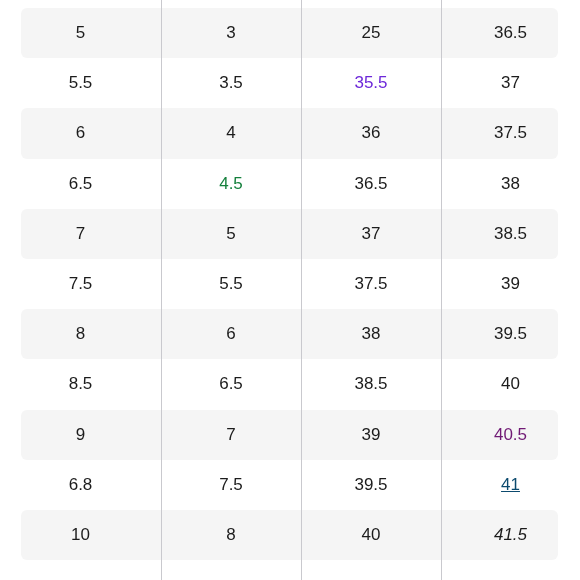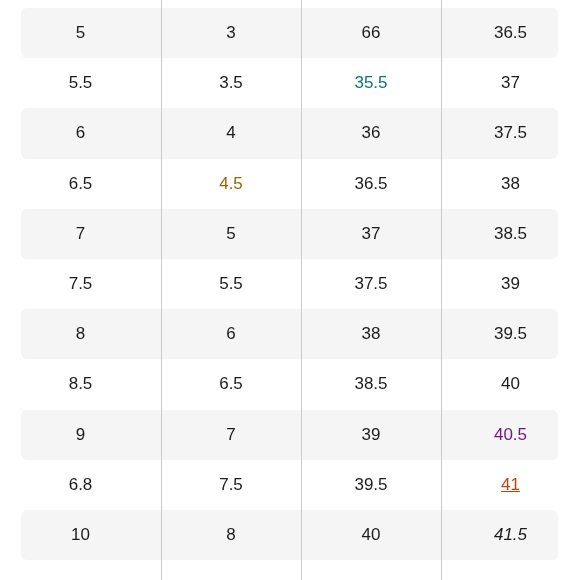--- a/index.html
+++ b/index.html
@@ -128,38 +128,38 @@
         <th style="color: rgb(18, 18, 18);">UK</th>
         <th style="color: rgb(18, 18, 18);">EUR/CN</th>
         <th style="color: rgb(18, 18, 18);">FR</th>
       </tr>
     </thead>
     <tbody id="size-table-body">
 
     <tr class="striped">
           <td style="color: rgb(28, 28, 28);">5</td>
           <td style="color: rgb(28, 28, 28);">3</td>
-          <td style="color: rgb(28, 28, 28);">66</td>
+          <td style="color: rgb(28, 28, 28);">25</td>
           <td style="color: rgb(28, 28, 28);">36.5</td>
         </tr>
         <tr>
           <td style="color: rgb(28, 28, 28);">5.5</td>
           <td style="color: rgb(28, 28, 28);">3.5</td>
-          <td style="color: #0f766e;">35.5</td>
+          <td style="color: #6d28d9;">35.5</td>
           <td style="color: rgb(28, 28, 28);">37</td>
         </tr>
         <tr class="striped">
           <td style="color: rgb(28, 28, 28);">6</td>
           <td style="color: rgb(28, 28, 28);">4</td>
           <td style="color: rgb(28, 28, 28); text-align: center;">36</td>
           <td style="color: rgb(28, 28, 28);">37.5</td>
         </tr>
         <tr>
           <td style="color: rgb(28, 28, 28);">6.5</td>
-          <td style="color: #a16207; text-align: center;">4.5</td>
+          <td style="color: #15803d; text-align: center;">4.5</td>
           <td style="color: rgb(28, 28, 28);">36.5</td>
           <td style="color: rgb(28, 28, 28);">38</td>
         </tr>
         <tr class="striped">
           <td style="color: rgb(28, 28, 28);">7</td>
           <td style="color: rgb(28, 28, 28);">5</td>
           <td style="color: rgb(28, 28, 28);">37</td>
           <td style="color: rgb(28, 28, 28);">38.5</td>
         </tr>
         <tr>
@@ -183,21 +183,21 @@
         <tr class="striped">
           <td style="color: rgb(28, 28, 28);">9</td>
           <td style="color: rgb(28, 28, 28);">7</td>
           <td style="color: rgb(28, 28, 28);">39</td>
           <td style="color: #701a75;">40.5</td>
         </tr>
         <tr>
           <td style="color: rgb(28, 28, 28);">6.8</td>
           <td style="color: rgb(28, 28, 28);">7.5</td>
           <td style="color: rgb(28, 28, 28);">39.5</td>
-          <td style="color: #c2410c; text-decoration: underline;">41</td>
+          <td style="color: #0c4a6e; text-decoration: underline;">41</td>
         </tr>
         <tr class="striped">
           <td style="color: rgb(28, 28, 28);">10</td>
           <td style="color: rgb(28, 28, 28);">8</td>
           <td style="color: rgb(28, 28, 28);">40</td>
           <td style="color: rgb(28, 28, 28); font-style: italic;">41.5</td>
         </tr>
       </tbody>
   </table>
 

